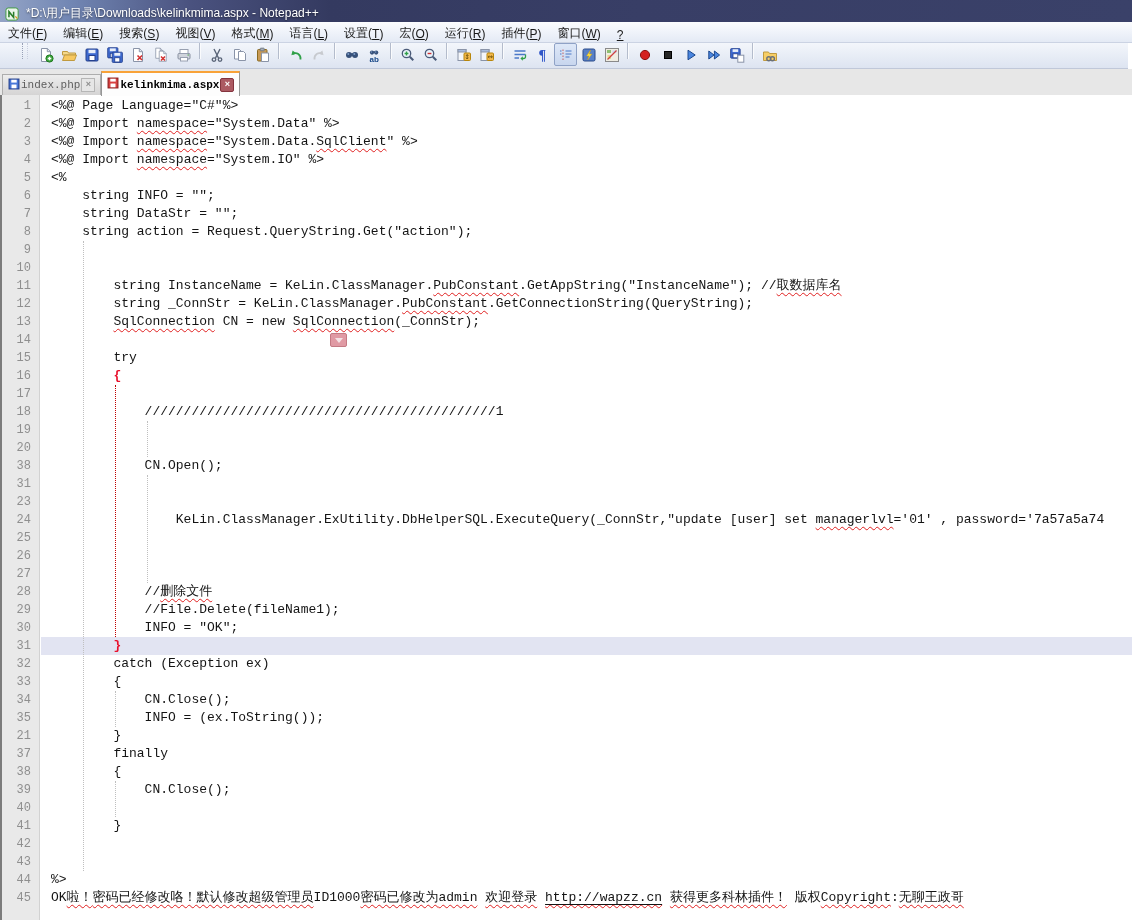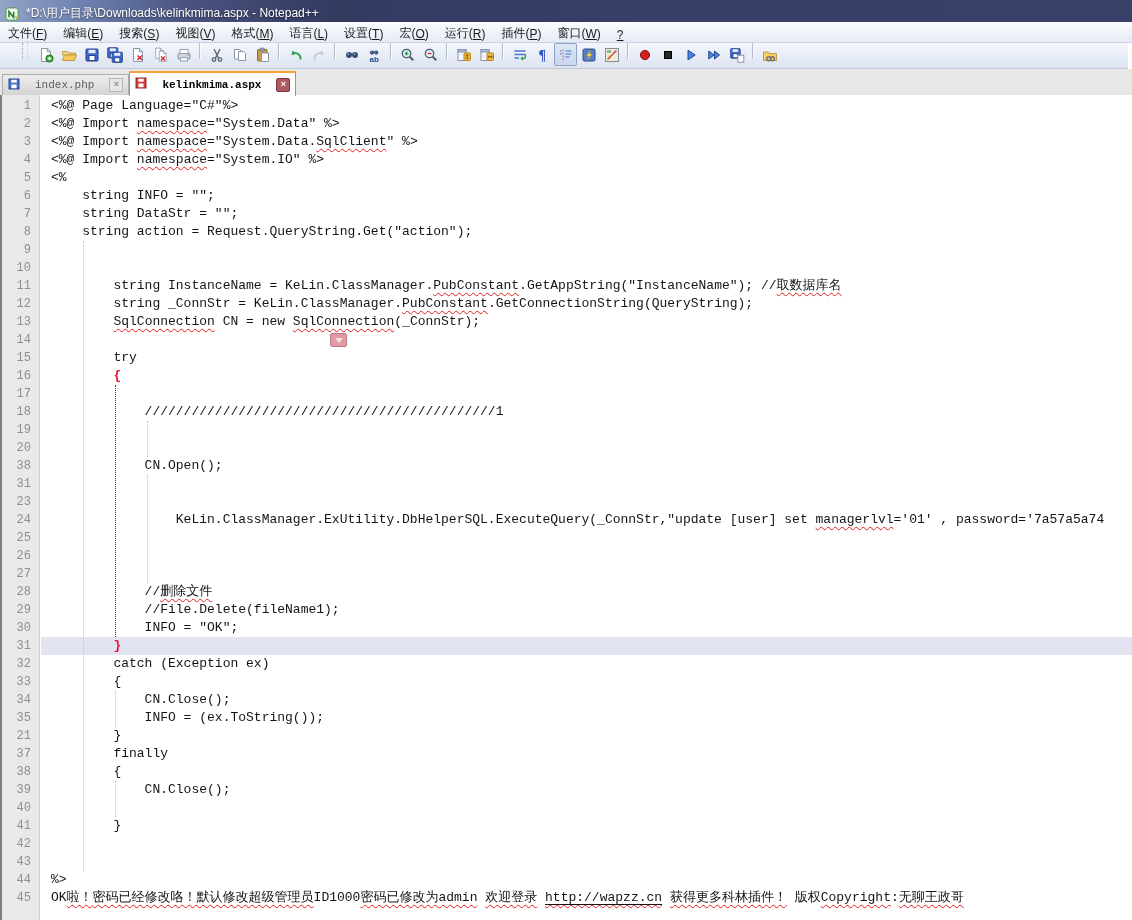--- a/index.html
+++ b/index.html
@@ -22,21 +22,21 @@
     background:linear-gradient(#F3F6FB,#DDE4F1);border-bottom:1px solid #C0C8D9;padding-left:20px;}
   .grip{width:4px;height:16px;border-left:1px dotted #98A0B6;border-right:1px dotted #C8CEDE;margin:0 6px 0 2px;flex:none;}
   .tbtn{width:21px;height:21px;display:flex;align-items:center;justify-content:center;flex:none;border:1px solid transparent;}
   .tbtn.pressed{border:1px solid #8FA2C6;border-radius:2px;background:linear-gradient(#DEE8F8,#C8D6EE);}
   .tbtn.disabled{filter:grayscale(1);opacity:.45;}
   .tsep{width:1px;height:16px;background:#B4BCCC;border-right:1px solid #FAFBFD;margin:0 4px;flex:none;}
 
   
   .tabbar{position:absolute;top:69px;left:0;right:0;height:26px;background:#E7E7E7;border-bottom:1px solid #929292;}
   .tabs{display:flex;align-items:flex-end;height:26px;padding-left:2px;}
-  .tab{height:20px;display:flex;align-items:center;gap:15px;padding:0 5px;position:relative;
+  .tab{height:20px;display:flex;align-items:center;gap:1px;padding:0 5px;position:relative;
        border:1px solid #ADADAD;border-bottom:none;background:linear-gradient(#EDEDED,#D5D4D4);
        font-family:"Liberation Mono","DejaVu Sans Mono",monospace;font-size:11px;color:#5E5E5E;white-space:nowrap;}
   .tab .tab-icon{flex:none;}
   .tab.active{height:23px;background:#FDFDFD;border-color:#979797;border-top:2px solid #F8A238;
        color:#000;font-weight:bold;z-index:2;margin-bottom:-1px;}
   .tab-close{width:12px;height:12px;flex:none;font-size:9px;line-height:11px;text-align:center;
        border:1px solid #B6B6B6;background:#E6E6E6;color:#8C8C8C;font-family:"Liberation Sans",sans-serif;font-weight:bold;}
   .tab.active .tab-close{background:#AC5A62;border-color:#84343E;color:#FFFFFF;border-radius:2px;}
 
   

